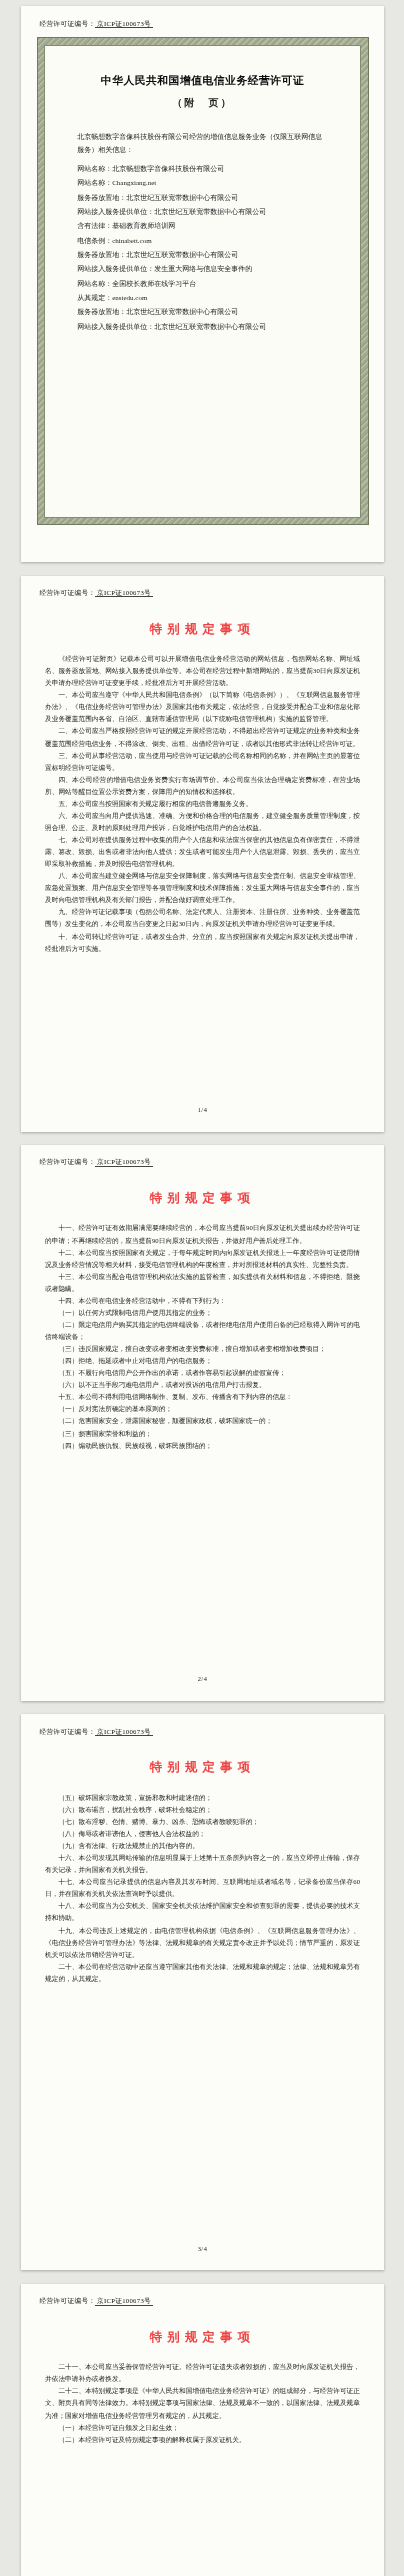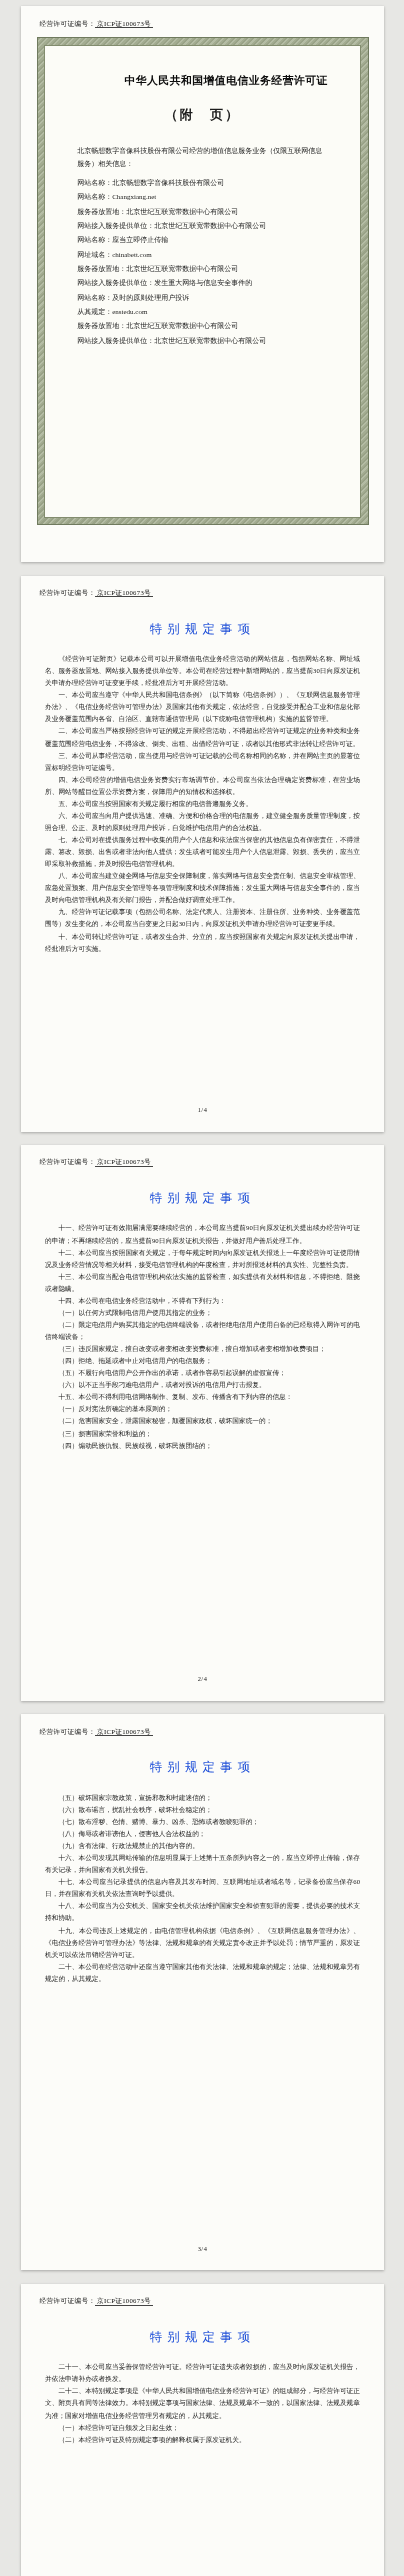--- a/index.html
+++ b/index.html
@@ -55,55 +55,55 @@
       repeating-linear-gradient(135deg, #99a287 0 1.5px, #b4bca4 1.5px 3.1px, #a3ac91 3.1px 4.6px);
   }
   .cert-inner {
     width: 100%;
     height: 100%;
     background: #fcfcf7;
     border: 0.5px solid #828c6e;
     padding: 27px 32px 15.5px;
   }
   .cert-title {
-    text-align: right;
+    text-align: center;
     font-size: 10.8px;
     font-weight: bold;
     letter-spacing: 0.5px;
     color: #0d0d0d;
     line-height: 1.4;
   }
   .cert-subtitle {
     text-align: center;
-    font-size: 13px;
+    font-size: 10px;
     font-weight: bold;
-    margin-top: 18px;
+    margin-top: 8px;
     letter-spacing: 2.1px;
   }
   .cert-intro {
     margin-top: 20.6px;
     font-size: 7px;
     line-height: 1.95;
     text-align: left;
   }
   .cert-lines { margin-top: 4.1px; }
   .cert-line {
     font-size: 7px;
     line-height: 2.05;
     white-space: nowrap;
   }
 
   
   .prov-title {
     margin-top: 45px;
     text-align: center;
     font-size: 12.4px;
-    font-weight: normal;
+    font-weight: bold;
     letter-spacing: 5.2px;
-    color: #1d4ed8;
+    color: #ef4444;
   }
   .prov-body {
     margin: 15.5px 24px 0;
     font-size: 6.7px;
     line-height: 1.8;
     text-align: justify;
     color: #1a1a1a;
   }
   .prov-body p {
     text-indent: 2em;
@@ -129,25 +129,25 @@
   <div class="cert-frame">
     <div class="cert-inner">
       <div class="cert-title">中华人民共和国增值电信业务经营许可证</div>
       <div class="cert-subtitle">（附　页）</div>
       <div class="cert-intro">北京畅想数字音像科技股份有限公司经营的增值信息服务业务（仅限互联网信息服务）相关信息：</div>
       <div class="cert-lines">
           <div class="cert-line">网站名称：北京畅想数字音像科技股份有限公司</div>
           <div class="cert-line">网站名称：Changxiang.net</div>
           <div class="cert-line">服务器放置地：北京世纪互联宽带数据中心有限公司</div>
           <div class="cert-line">网站接入服务提供单位：北京世纪互联宽带数据中心有限公司</div>
-          <div class="cert-line">网站名称：应当立即停止传输</div>
-          <div class="cert-line">网址域名：chinabett.com</div>
+          <div class="cert-line">含有法律：基础教育教师培训网</div>
+          <div class="cert-line">电信条例：chinabett.com</div>
           <div class="cert-line">服务器放置地：北京世纪互联宽带数据中心有限公司</div>
           <div class="cert-line">网站接入服务提供单位：发生重大网络与信息安全事件的</div>
-          <div class="cert-line">网站名称：及时的原则处理用户投诉</div>
+          <div class="cert-line">网站名称：全国校长教师在线学习平台</div>
           <div class="cert-line">从其规定：enstedu.com</div>
           <div class="cert-line">服务器放置地：北京世纪互联宽带数据中心有限公司</div>
           <div class="cert-line">网站接入服务提供单位：北京世纪互联宽带数据中心有限公司</div>
         </div>
     </div>
   </div>
 </div>
 
 <div class="page">
   <div class="page-header">

